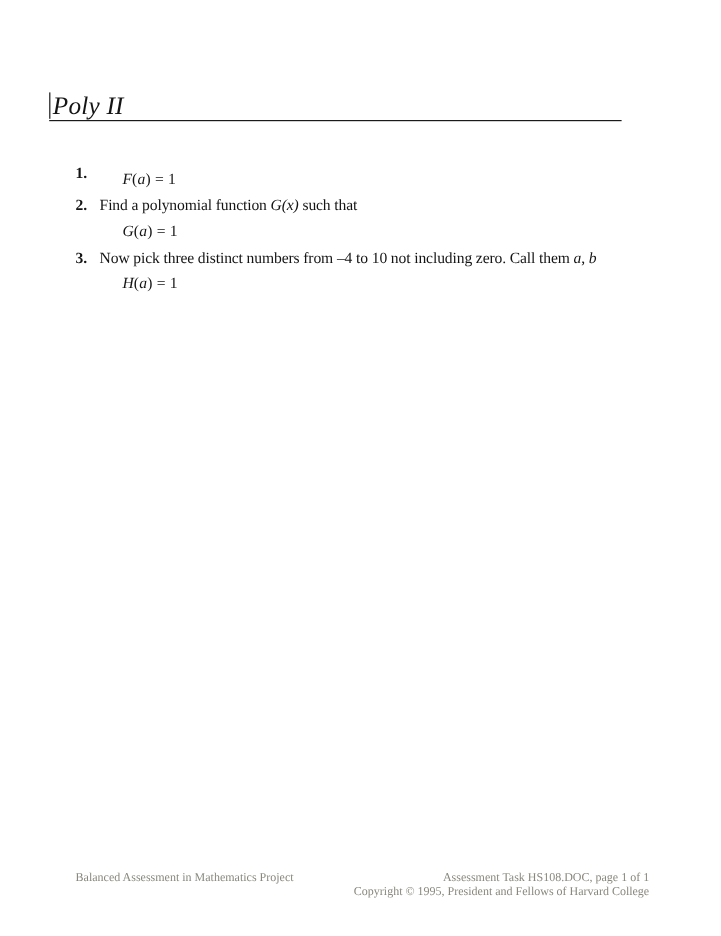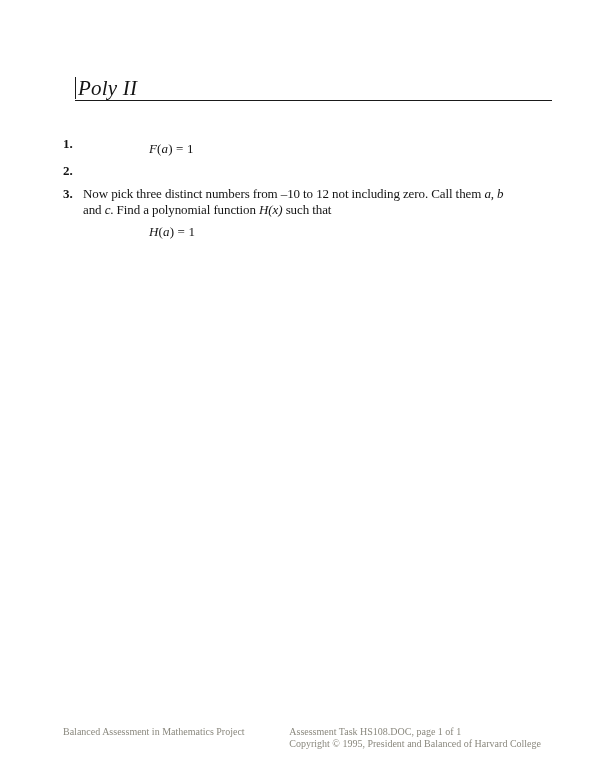--- a/index.html
+++ b/index.html
@@ -13,21 +13,21 @@
     height: 780px;
     background: #ffffff;
     font-family: "Liberation Serif", "DejaVu Serif", serif;
     color: #141414;
     overflow: hidden;
   }
 
   
   .titlewrap {
     position: absolute;
-    left: 75px;
+    left: 41px;
     top: 76px;
     width: 477px;
     height: 24px;
     border-bottom: 1.5px solid #1a1a1a;
   }
   .cursorbar {
     display: inline-block;
     width: 1px;
     height: 22px;
     background: #1a1a1a;
@@ -61,38 +61,37 @@
     font-weight: 700;
   }
   .ibody { flex: 1 1 auto; min-width: 0; }
   .tline { white-space: nowrap; }
   .eqs { margin: 4px 0 0 19px; }
   .eq {
     line-height: 17px;
     font-size: 13px;
     letter-spacing: 0.15px;
     white-space: nowrap;
-    margin-left: 47px;
   }
   .it { font-style: italic; }
 
   
   .footer {
     position: absolute;
     left: 63px;
     top: 726px;
     width: 478px;
     display: flex;
     justify-content: space-between;
     font-size: 10px;
     line-height: 11.5px;
     color: #8a887e;
     letter-spacing: 0;
   }
-  .footer .right { }
+  .footer .right { text-align: right; }
 </style>
 </head>
 <body>
 
 <div class="page">
 
   <div class="titlewrap">
     <span class="cursorbar"></span><span class="title">Poly II</span>
   </div>
 
@@ -103,41 +102,42 @@
       <div class="ibody">
         <div class="eqs">
           <div class="eq"><span class="it">F</span><span>(</span><span class="it">a</span><span>) = 1</span></div>
         </div>
       </div>
     </div>
 
     <div class="item">
       <span class="num">2.</span>
       <div class="ibody">
+        <div class="tline"><span>Find a polynomial function </span><span class="it">G(x)</span><span> such that</span></div>
         <div class="eqs">
+          <div class="eq"><span class="it">G</span><span>(</span><span class="it">a</span><span>) = 1</span></div>
         </div>
       </div>
     </div>
 
     <div class="item">
       <span class="num">3.</span>
       <div class="ibody">
-        <div class="tline"><span>Now pick three distinct numbers from –10 to 12 not including zero. Call them </span><span class="it">a</span><span>, </span><span class="it">b</span></div>
-        <div class="tline"><span>and </span><span class="it">c</span><span>. Find a polynomial function </span><span class="it">H(x)</span><span> such that</span></div>
+        <div class="tline"><span>Now pick three distinct numbers from –4 to 10 not including zero. Call them </span><span class="it">a</span><span>, </span><span class="it">b</span></div>
         <div class="eqs">
           <div class="eq"><span class="it">H</span><span>(</span><span class="it">a</span><span>) = 1</span></div>
         </div>
       </div>
     </div>
 
   </div>
 
   <div class="footer">
     <div class="left">
       <div>Balanced Assessment in Mathematics Project</div>
     </div>
     <div class="right">
       <div>Assessment Task HS108.DOC, page 1 of 1</div>
-      <div>Copyright © 1995, President and Balanced of Harvard College</div>
+      <div>Copyright © 1995, President and Fellows of Harvard College</div>
     </div>
   </div>
 
 </div>
 
 </body></html>

